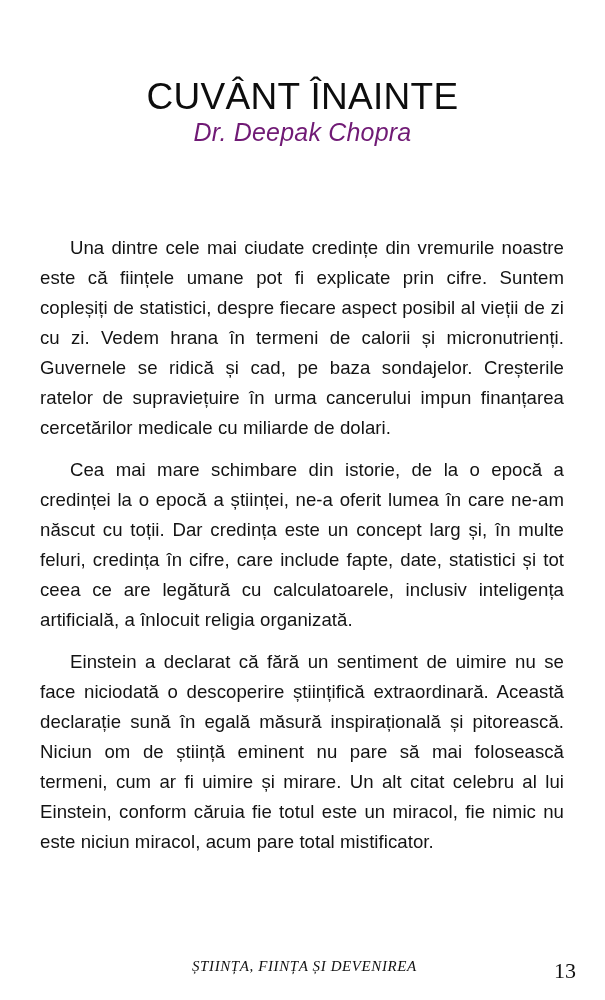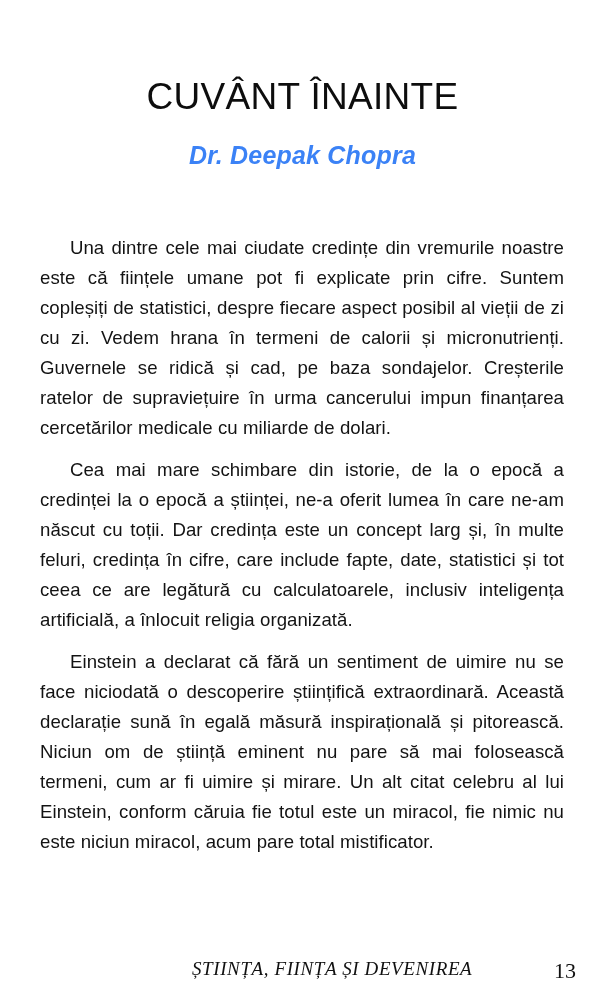--- a/index.html
+++ b/index.html
@@ -36,25 +36,25 @@
     letter-spacing: 0.3px;
     line-height: 1.05;
     color: #0d0d0d;
     margin: 0;
     white-space: nowrap;
   }
 
   .chapter-subtitle {
     font-family: "Liberation Sans", sans-serif;
     font-size: 25px;
-    font-weight: 700;
+    font-weight: 400;
     font-style: italic;
     letter-spacing: 0.2px;
-    color: #3b82f6;
-    margin: 24px 0 0 0;
+    color: #701a75;
+    margin: 1px 0 0 0;
     white-space: nowrap;
   }
 
   
   .body-block {
     position: absolute;
     left: 28px;
     top: 221px;
     width: 548px;
   }
@@ -81,21 +81,21 @@
     width: 548px;
     height: 30px;
   }
 
   .running-head {
     position: absolute;
     left: 164px;
     top: 0;
     font-family: "Liberation Serif", serif;
     font-style: italic;
-    font-size: 19px;
+    font-size: 15px;
     letter-spacing: 0.6px;
     color: #111111;
     white-space: nowrap;
   }
 
   .page-number {
     position: absolute;
     right: 0;
     top: 0;
     font-family: "Liberation Serif", serif;

